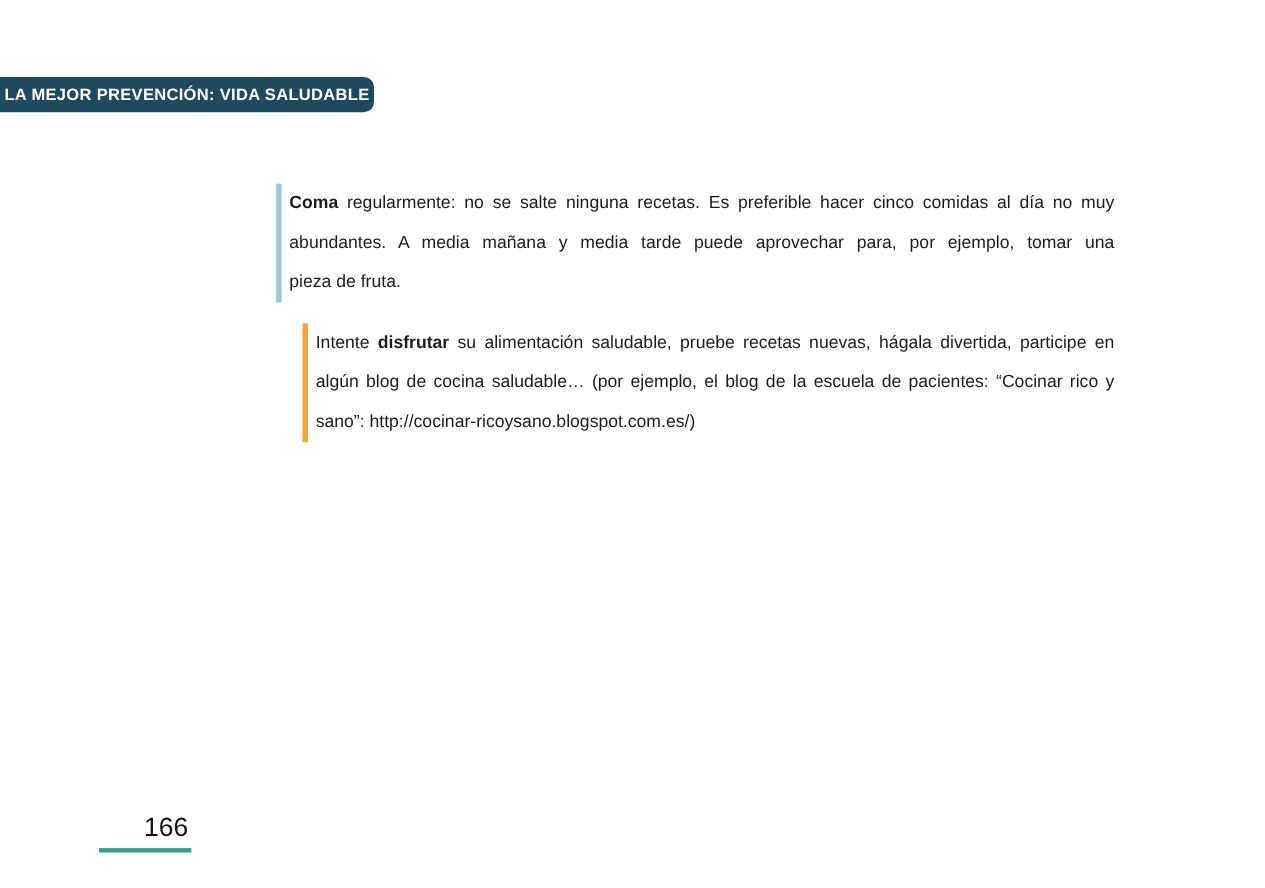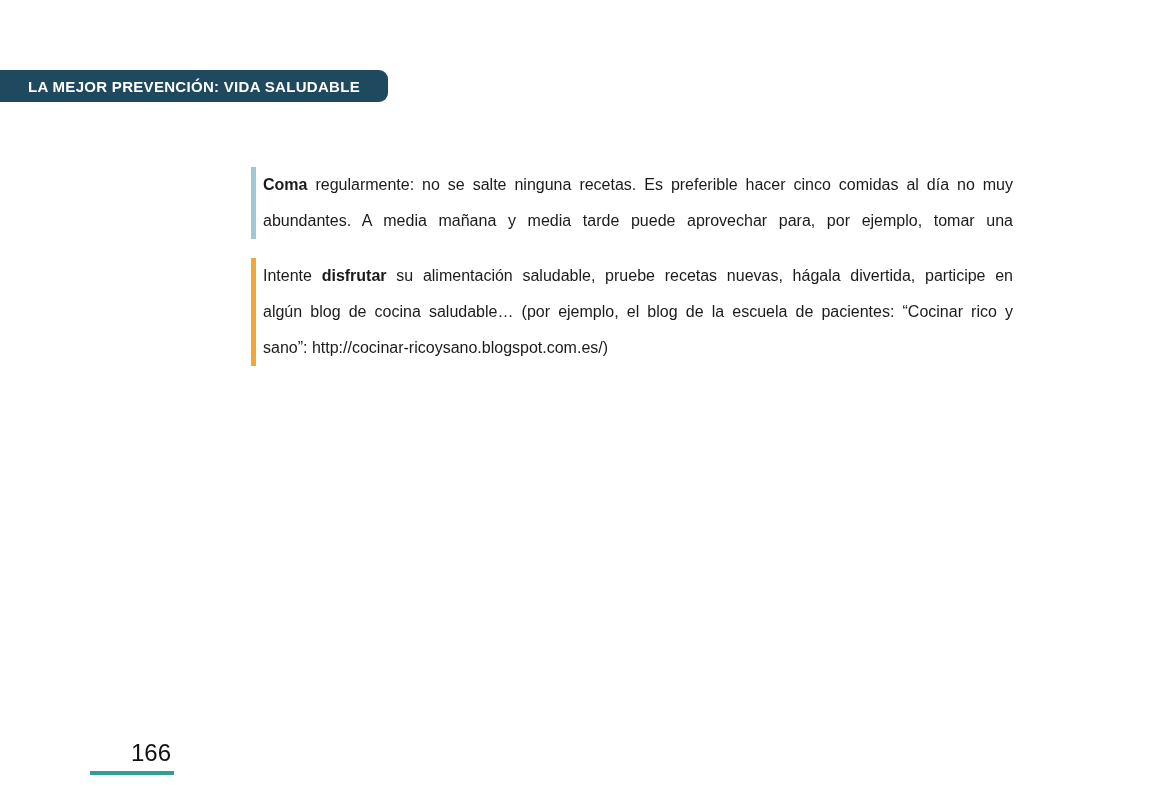--- a/index.html
+++ b/index.html
@@ -11,21 +11,21 @@
     font-family:"Liberation Sans", sans-serif;
   }
   .page{
     position:absolute;inset:0;
     background:#ffffff;
   }
   
   .badge{
     position:absolute;
     left:0;top:70px;
-    width:388px;height:32px;
+    width:340px;height:32px;
     border-radius:0 9px 9px 0;
     display:flex;align-items:center;justify-content:center;
   }
   .badge-label{
     color:#ffffff;
     font-weight:bold;
     font-size:15px;
     letter-spacing:0.3px;
     white-space:nowrap;
   }
@@ -80,23 +80,24 @@
 
   <div class="content">
     <div class="para" style="border-left-color: rgb(30, 73, 95);">
       <div>
         </div>
     </div>
     <div class="para" style="border-left-color: rgb(160, 199, 212);">
       <div>
           <div class="pline just"><span class="bold">Coma</span><span> regularmente: no se salte ninguna recetas. Es preferible hacer cinco comidas al día no muy</span></div>
           <div class="pline just"><span>abundantes. A media mañana y media tarde puede aprovechar para, por ejemplo, tomar una</span></div>
+          <div class="pline"><span>pieza de fruta.</span></div>
         </div>
     </div>
-    <div class="para" style="border-left-color: rgb(242, 167, 58);">
+    <div class="para" style="border-left-color: rgb(242, 167, 58); margin-left: 24px;">
       <div>
           <div class="pline just"><span>Intente </span><span class="bold">disfrutar</span><span> su alimentación saludable, pruebe recetas nuevas, hágala divertida, participe en</span></div>
           <div class="pline just"><span>algún blog de cocina saludable… (por ejemplo, el blog de la escuela de pacientes: “Cocinar rico y</span></div>
           <div class="pline"><span>sano”: </span><span>http://cocinar-ricoysano.blogspot.com.es/</span><span>)</span></div>
         </div>
     </div>
   </div>
 
   <div class="pagenum">166</div>
   <div class="pagenum-rule" style="background: rgb(49, 158, 146);"></div>

